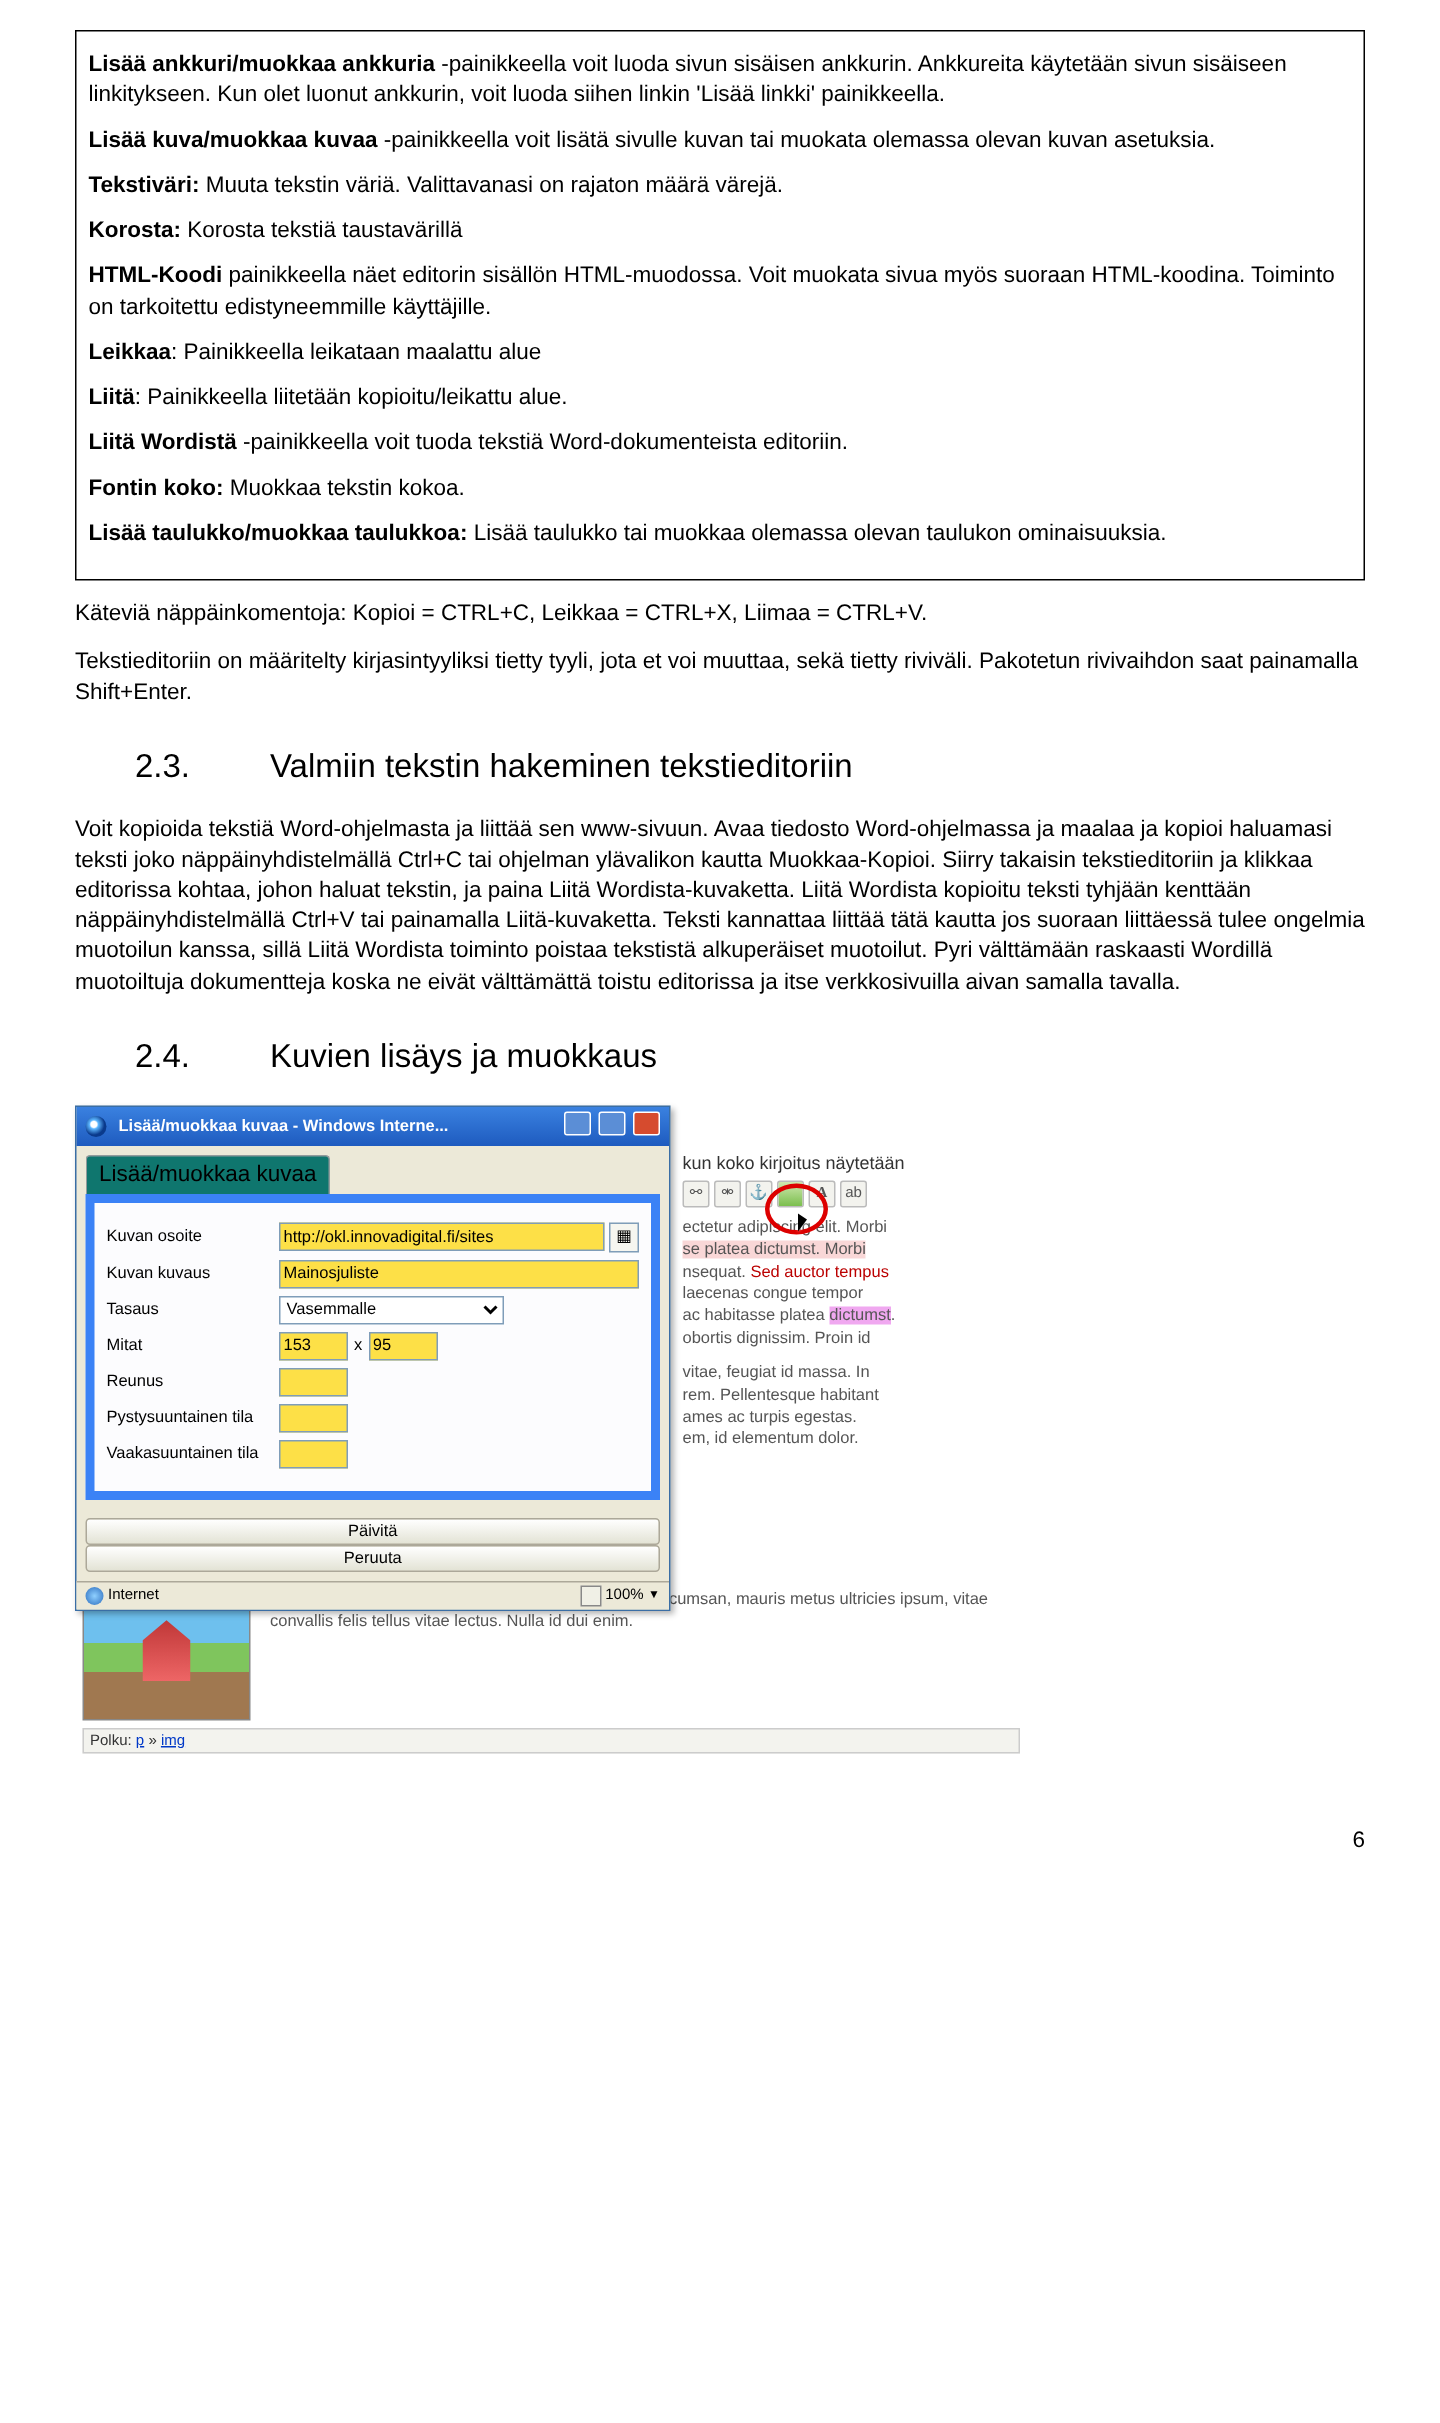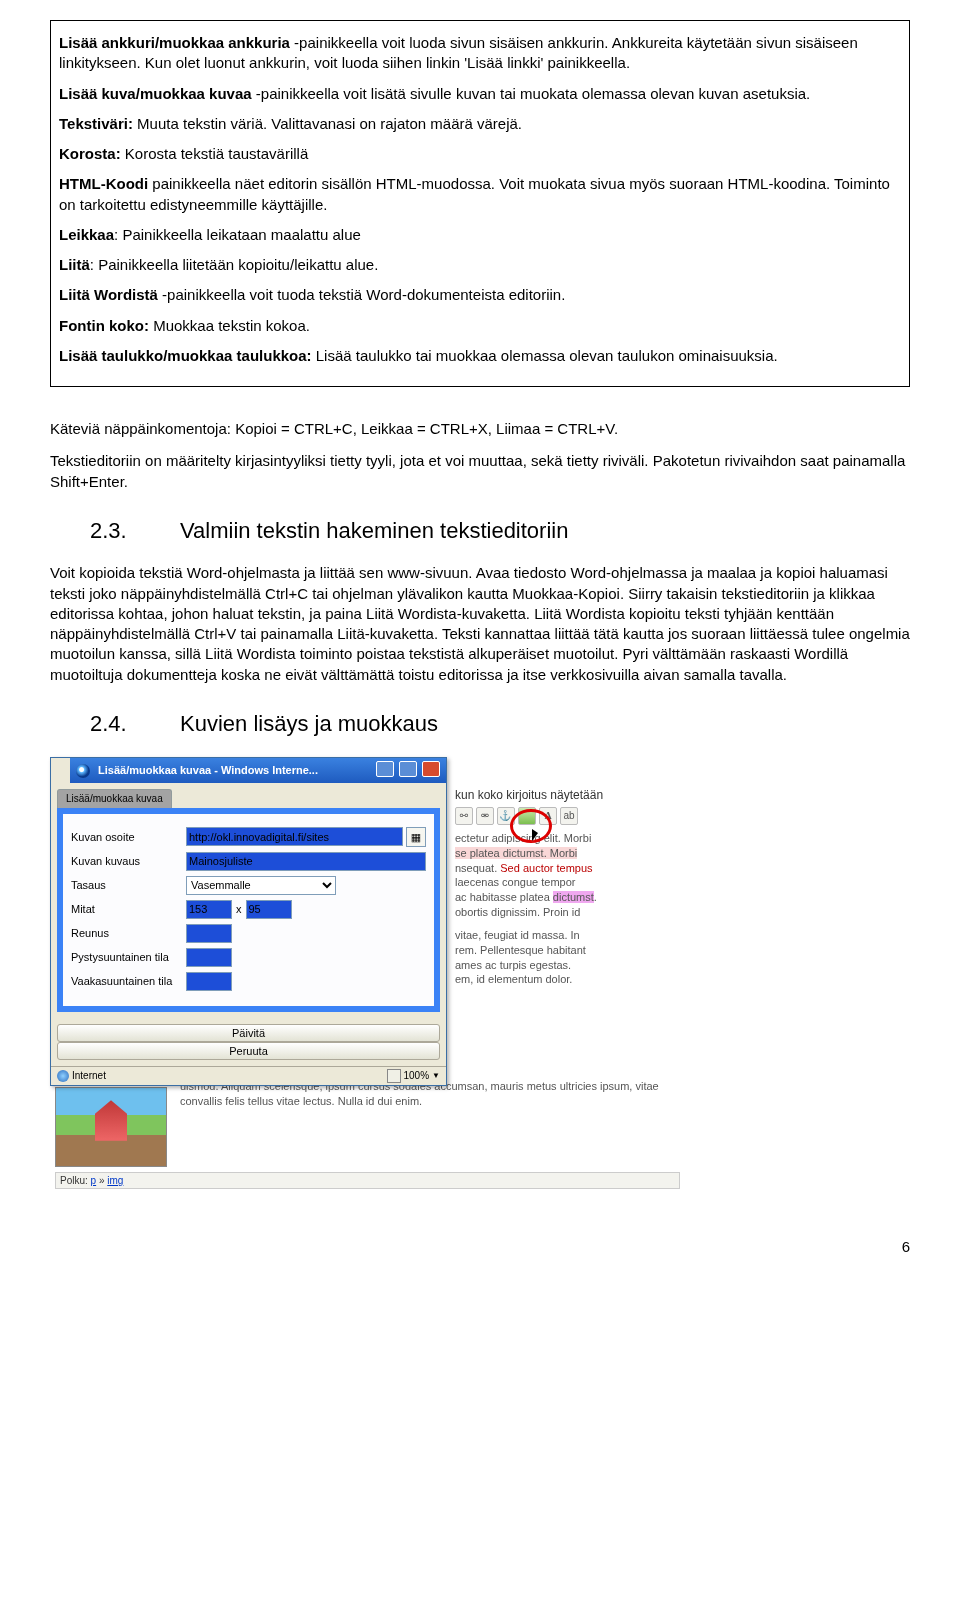--- a/index.html
+++ b/index.html
@@ -9,21 +9,21 @@
     margin: 0;
     padding: 20px 50px 30px 50px;
     background: #fff;
     width: 960px;
     box-sizing: border-box;
     line-height: 1.35;
   }
   .boxed {
     border: 1px solid #000;
     padding: 6px 8px 10px 8px;
-    margin-bottom: 32px;
+    margin-bottom: 12px;
   }
   .boxed p { margin: 6px 0 10px 0; }
   p { margin: 8px 0 12px 0; }
   .section-num {
     display: inline-block;
     width: 90px;
     font-size: 22px;
   }
   h2.section {
     font-weight: normal;
@@ -54,21 +54,20 @@
     z-index: 2;
   }
   .titlebar {
     background: linear-gradient(#3a81e0,#1e5bbf);
     color: #fff;
     padding: 3px 6px;
     display: flex;
     align-items: center;
     justify-content: space-between;
     font-weight: bold;
-    margin-left: 19px;
   }
   .titlebar .ie-icon {
     width: 14px; height: 14px;
     background: radial-gradient(circle at 40% 40%, #fff 2px, #5cb6ff 3px, #0a3a8c 7px);
     border-radius: 50%;
     margin-right: 4px;
   }
   .titlebar .t-left { display:flex; align-items:center; gap:4px;}
   .winbtns span {
     display:inline-block; width:16px; height:14px;
@@ -80,44 +79,44 @@
     background:#fff; border-bottom:1px solid #aca899;
     padding:2px 4px; color:#555; font-size:10px;
     display:flex; align-items:center; gap:3px;
   }
   .addr .globe{width:12px;height:12px;border-radius:50%;background:radial-gradient(circle,#8fd0ff,#2a6bbd);} 
   .addr .dd{width:12px;height:12px;border:1px solid #888;background:#e8f0ff;}
   .tabbar { padding:6px 6px 0 6px; }
   .tab {
     display:inline-block;
     border:1px solid #919b9c; border-bottom:none;
-    background:#a3a3a3;
+    background:#0f766e;
     padding:2px 8px;
-    font-size:10px;
+    font-size:15px;
     border-radius:3px 3px 0 0;
   }
   .tabpanel {
     border:6px solid #3b82f6;
     background:#fcfcfe;
     margin:0 6px 6px 6px;
     padding:8px 8px 10px 8px;
   }
   .ring1 {
     position:absolute;
     border:3px solid #d00;
     border-radius:50%;
     width:150px; height:28px;
     top:50px; left:4px;
     pointer-events:none;
   }
   .row { display:flex; align-items:center; margin:5px 0; }
   .row label { width:115px; color:#000; }
   .row input.txt {
     flex:1; border:1px solid #7f9db9; height:17px;
-    font-size:11px; padding:0 2px; background:#1d4ed8;
+    font-size:11px; padding:0 2px; background:#fde047;
   }
   .row select {
     border:1px solid #7f9db9; height:19px; font-size:11px; background:#fff;
   }
   .row .dimx { margin:0 4px; }
   .browse { width:18px;height:18px;border:1px solid #7f9db9;margin-left:3px;background:#f6f6f0;display:flex;align-items:center;justify-content:center;}
   .btnrow { display:flex; justify-content:space-between; padding:6px;flex-direction:column; }
   .btn {
     border:1px solid #aca899;
     background:linear-gradient(#fff,#e3e3d5);

